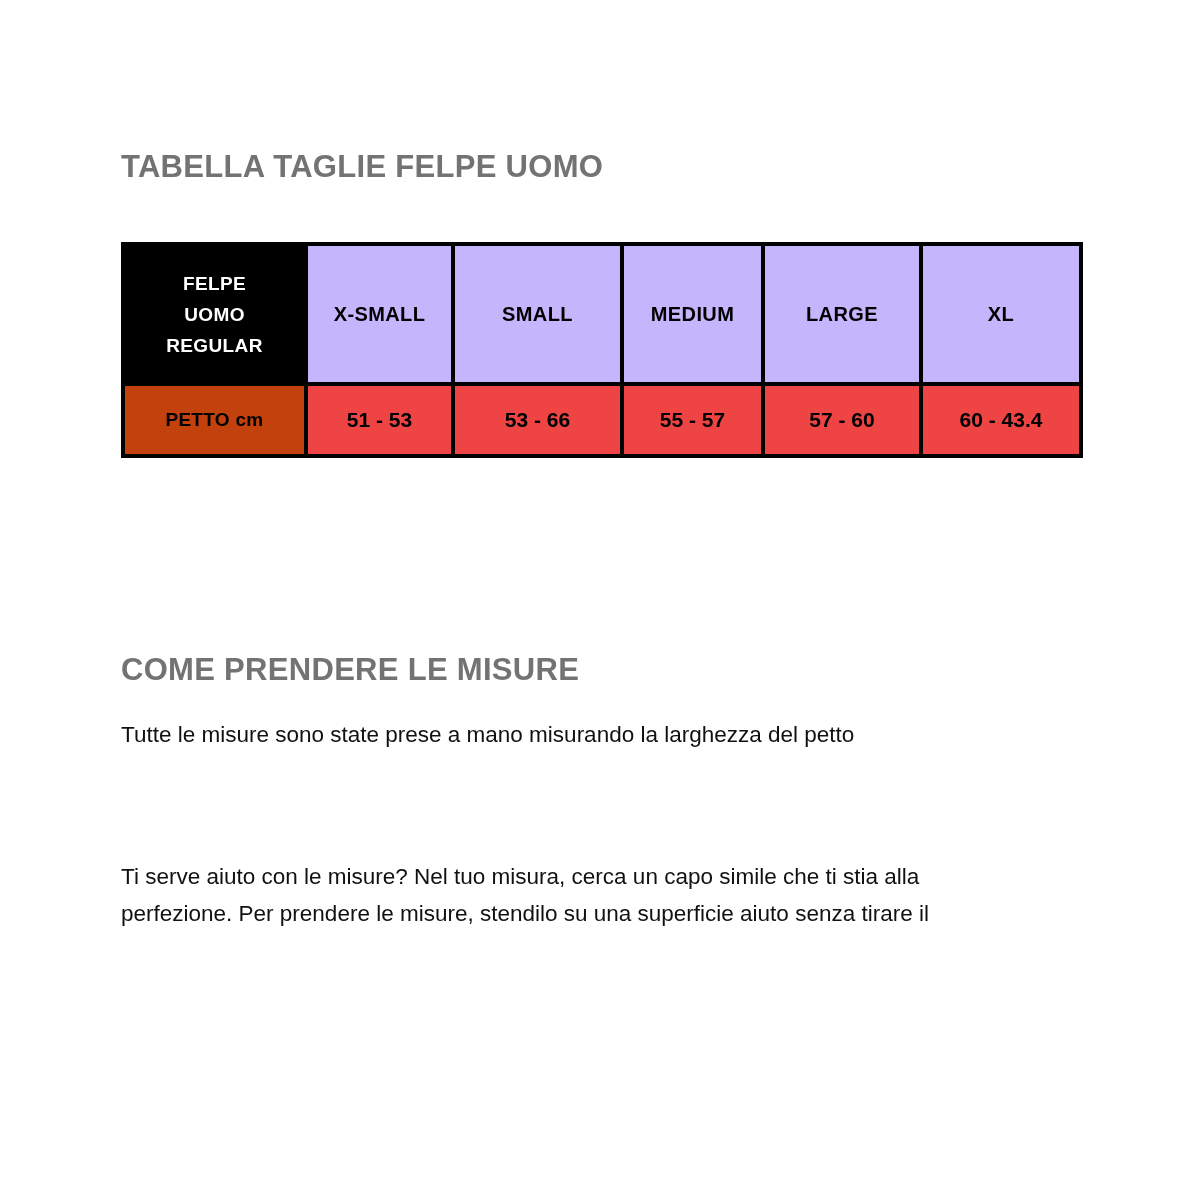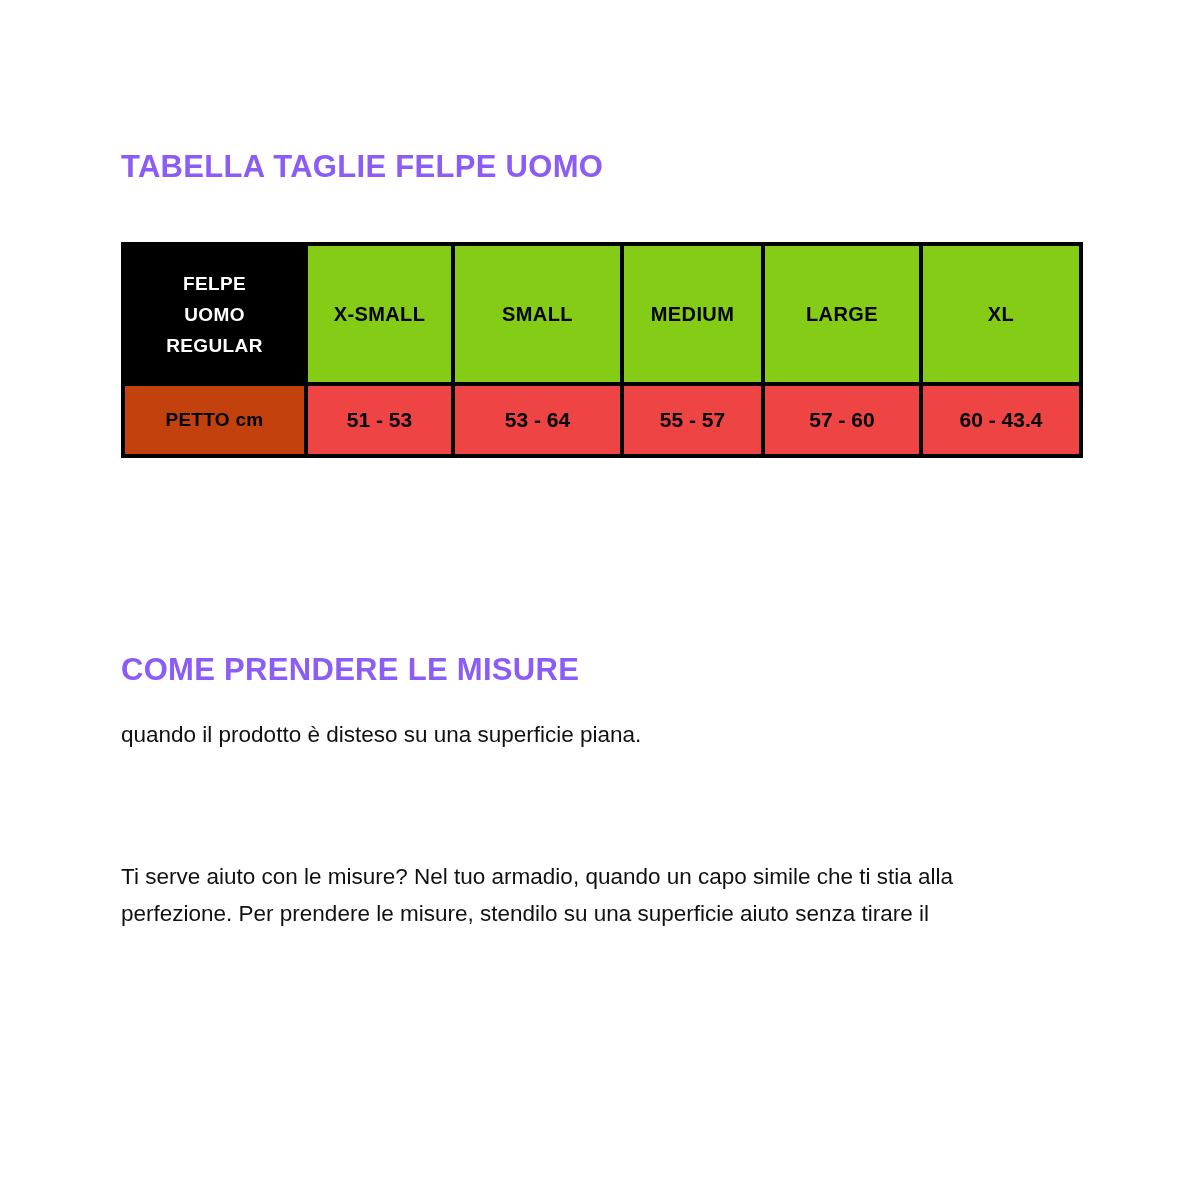--- a/index.html
+++ b/index.html
@@ -18,21 +18,21 @@
 
   
   .heading {
     position: absolute;
     left: 121px;
     margin: 0;
     font-size: 31px;
     font-weight: bold;
     line-height: 37px;
     letter-spacing: 0.3px;
-    color: #8b5cf6;
+    color: #737373;
     white-space: nowrap;
   }
   #main-title { top: 148px; }
   #howto-title { top: 651px; }
 
   
   .size-table {
     position: absolute;
     left: 121px;
     top: 242px;
@@ -51,21 +51,21 @@
 
   .corner-cell {
     background: #000000;
     color: #ffffff;
     font-size: 19px;
     line-height: 31px;
     white-space: pre-line;
     letter-spacing: 0.4px;
   }
   .size-head {
-    background: #84cc16;
+    background: #c4b5fd;
     font-size: 20px;
     letter-spacing: 0.4px;
   }
   .row-label {
     background: #c2410c;
     font-size: 19px;
     letter-spacing: 0.3px;
   }
   .value-cell {
     background: #ef4444;
@@ -108,30 +108,30 @@
 REGULAR</td>
       <td class="size-head">X-SMALL</td>
       <td class="size-head">SMALL</td>
       <td class="size-head">MEDIUM</td>
       <td class="size-head">LARGE</td>
       <td class="size-head">XL</td>
     </tr>
     <tr class="data-row">
       <td class="row-label">PETTO cm</td>
       <td class="value-cell">51 - 53</td>
-      <td class="value-cell">53 - 64</td>
+      <td class="value-cell">53 - 66</td>
       <td class="value-cell">55 - 57</td>
       <td class="value-cell">57 - 60</td>
       <td class="value-cell">60 - 43.4</td>
     </tr>
   </tbody>
 </table>
 
 <h2 id="howto-title" class="heading">COME PRENDERE LE MISURE</h2>
 
 <div id="intro-para" class="para">
-  <div class="text-line">quando il prodotto è disteso su una superficie piana.</div>
+  <div class="text-line">Tutte le misure sono state prese a mano misurando la larghezza del petto</div>
 </div>
 
 <div id="help-para" class="para">
-  <div class="text-line"><span class="lead-bold">Ti serve aiuto con le misure?</span><span> Nel tuo armadio, quando un capo simile che ti stia alla</span></div>
+  <div class="text-line"><span class="lead-bold">Ti serve aiuto con le misure?</span><span> Nel tuo misura, cerca un capo simile che ti stia alla</span></div>
   <div class="text-line">perfezione. Per prendere le misure, stendilo su una superficie aiuto senza tirare il</div>
 </div>
 
 </body></html>

